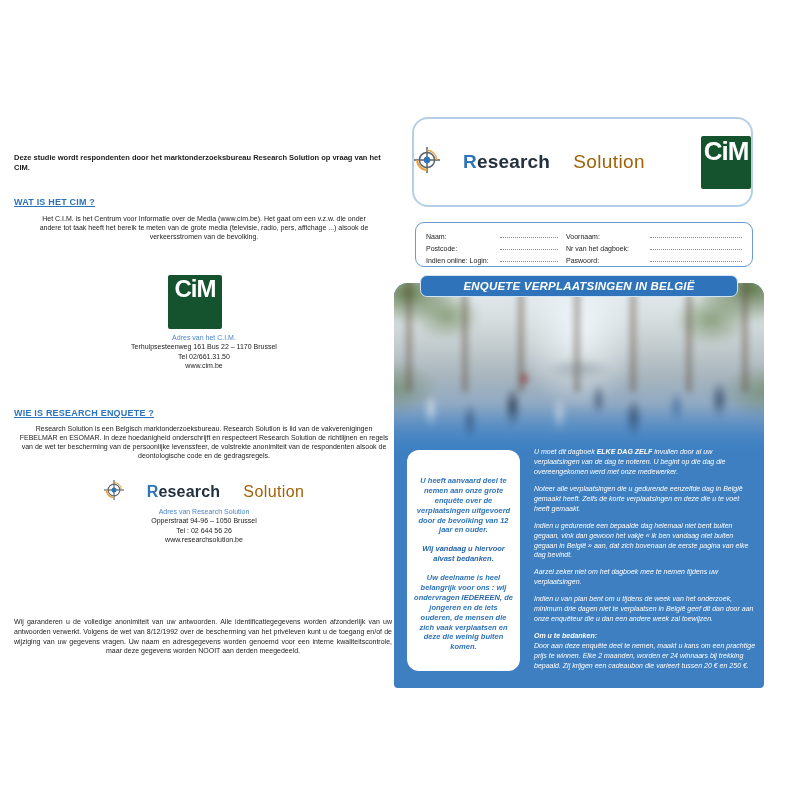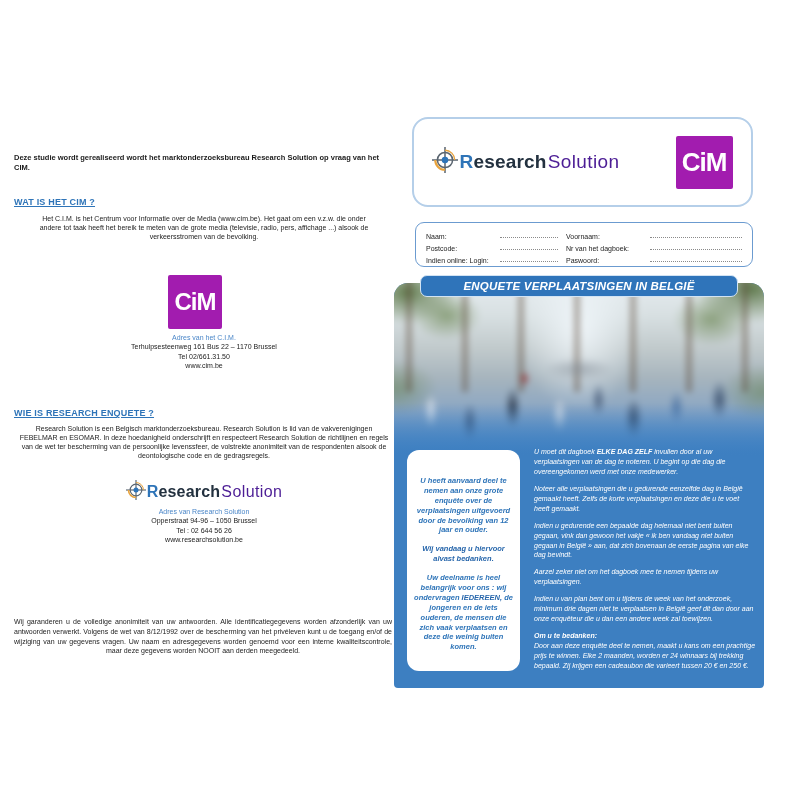--- a/index.html
+++ b/index.html
@@ -11,32 +11,32 @@
   
   .page-left{position:absolute;left:14px;top:153px;width:380px;height:540px;}
   .lp-intro{position:absolute;top:0;left:0;width:374px;font-size:7.5px;font-weight:bold;line-height:1.3;}
   .lp-h{position:absolute;left:0;width:100%;color:#2e74b8;font-weight:bold;
         font-size:9px;text-decoration:underline;letter-spacing:.2px;}
   .lp-h1{top:44px;}
   .lp-h2{top:255px;}
   .lp-p{position:absolute;text-align:center;font-size:7px;line-height:1.3;color:#222;}
   .lp-p1{top:61px;left:25px;width:330px;}
   .lp-p2{top:271px;left:5px;width:370px;}
-  .cim-logo{background:#a21caf;color:#fff;display:flex;align-items:center;justify-content:center;
+  .cim-logo{background:#14532d;color:#fff;display:flex;align-items:flex-start;justify-content:center;
             font-weight:bold;letter-spacing:-1px;}
   .cim-logo-left{position:absolute;top:122px;left:154px;width:54px;height:54px;font-size:24px;border-radius:2px;}
   .addr{position:absolute;left:0;width:100%;text-align:center;font-size:7px;line-height:1.35;}
   .addr .addr-label{color:#4a86c8;}
   .cim-addr{top:180px;}
   .rs-addr{top:354px;}
-  .rs-logo-row{position:absolute;left:0;width:100%;display:flex;align-items:center;justify-content:center;gap:1px;}
+  .rs-logo-row{position:absolute;left:0;width:100%;display:flex;align-items:center;justify-content:center;gap:23px;}
   .rs-logo-left{top:327px;}
   .rs-word1{display:inline-block;color:#23313f;font-weight:bold;font-size:16px;letter-spacing:.2px;}
   .rs-word1::first-letter{color:#2e74b8;}
-  .rs-word2{color:#4c1d95;font-size:16px;letter-spacing:.4px;}
+  .rs-word2{color:#a16207;font-size:16px;letter-spacing:.4px;}
   .lp-footer{position:absolute;top:464px;left:0;width:378px;font-size:7px;line-height:1.4;
              text-align:justify;text-align-last:center;}
   
   .header-box{position:absolute;left:412px;top:117px;width:341px;height:90px;box-sizing:border-box;
               border:2px solid #b5cfe9;border-radius:16px;display:flex;align-items:center;
               justify-content:center;gap:56px;background:#fff;}
   .hdr-rs .rs-word1{font-size:19px;}
   .hdr-rs .rs-word2{font-size:19px;}
   .cim-logo-hdr{width:57px;height:53px;font-size:26px;border-radius:2px;}
   .form-box{position:absolute;left:415px;top:222px;width:338px;height:45px;box-sizing:border-box;
@@ -85,21 +85,21 @@
   .white-box p{margin:0 0 9px;}
   .wb-strong{color:#2766ab;}
   .right-text{position:absolute;left:140px;top:164px;width:222px;color:#fff;font-size:7px;line-height:1.42;z-index:2;}
   .right-text p{margin:0 0 7px;}
   .rt-bold{font-weight:bold;}
 </style>
 </head>
 <body>
 
 <div class="page-left">
-  <div class="lp-intro">Deze studie wordt gerealiseerd wordt het marktonderzoeksbureau Research Solution op vraag van het CIM.</div>
+  <div class="lp-intro">Deze studie wordt respondenten door het marktonderzoeksbureau Research Solution op vraag van het CIM.</div>
 
   <div class="lp-h lp-h1">WAT IS HET CIM ?</div>
   <div class="lp-p lp-p1">Het C.I.M. is het Centrum voor Informatie over de Media (www.cim.be). Het gaat om een v.z.w. die onder andere tot taak heeft het bereik te meten van de grote media (televisie, radio, pers, affichage ...) alsook de verkeersstromen van de bevolking.</div>
 
   <div class="cim-logo cim-logo-left">
     <span>CiM</span>
   </div>
   <div class="addr cim-addr">
     <div class="addr-label">Adres van het C.I.M.</div>
     <div>Terhulpsesteenweg 161 Bus 22 – 1170 Brussel</div>

